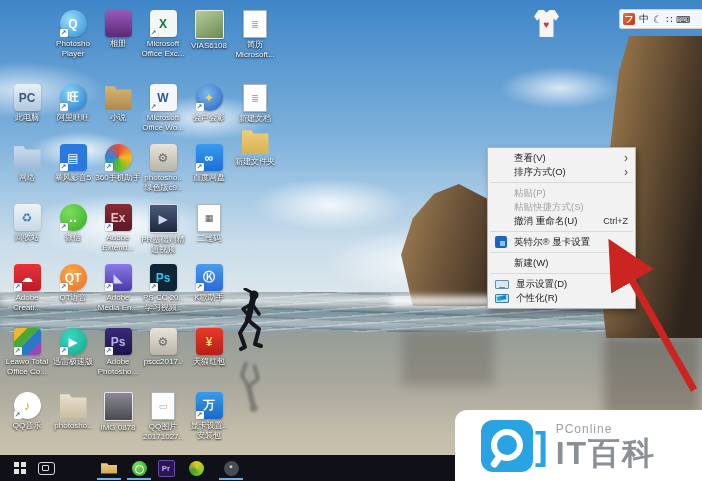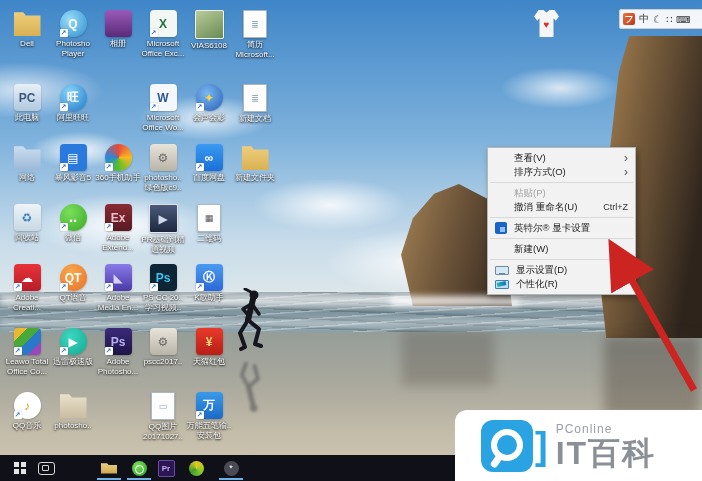--- a/index.html
+++ b/index.html
@@ -153,24 +153,20 @@
   <svg class="jogger-refl" viewBox="0 0 40 70">
     <g stroke="#16161e" fill="#16161e" stroke-linecap="round" stroke-linejoin="round">
       <circle cx="22" cy="7" r="4.5" stroke="none"></circle>
       <path d="M21,11 L16,32" stroke-width="6" fill="none"></path>
       <path d="M16,32 L27,41 L23,56" stroke-width="4" fill="none"></path>
       <path d="M16,32 L8,45 L13,59" stroke-width="4" fill="none"></path>
     </g>
   </svg>
 
   <div id="desktop-icons">
-      <div class="dicon" style="left: 4px; top: 10px;">
-        <div class="dic shape-folder" style="background: linear-gradient(rgb(240, 208, 128), rgb(216, 176, 80));"></div>
-        <div class="dlabel">Dell</div>
-      </div>
       <div class="dicon" style="left: 50px; top: 10px;">
         <div class="dic shape-circle" style="background: radial-gradient(circle at 35% 35%, rgb(154, 220, 248), rgb(46, 143, 208));">
           <span style="color: rgb(255, 255, 255);">Q</span>
           <span class="badge">↗</span>
         </div>
         <div class="dlabel">Photosho Player</div>
       </div>
       <div class="dicon" style="left: 95px; top: 10px; font-family: Liberation Mono, monospace;">
         <div class="dic shape-app" style="background: linear-gradient(rgb(154, 90, 184), rgb(90, 42, 120));"></div>
         <div class="dlabel">相册</div>
@@ -198,20 +194,24 @@
         </div>
         <div class="dlabel">此电脑</div>
       </div>
       <div class="dicon" style="left: 50px; top: 84px;">
         <div class="dic shape-circle" style="background: radial-gradient(circle at 35% 30%, rgb(138, 212, 248), rgb(30, 120, 200));">
           <span style="color: rgb(255, 255, 255);">旺</span>
           <span class="badge">↗</span>
         </div>
         <div class="dlabel">阿里旺旺</div>
       </div>
+      <div class="dicon" style="left: 95px; top: 84px;">
+        <div class="dic shape-folder" style="background: linear-gradient(rgb(216, 184, 120), rgb(176, 136, 72));"></div>
+        <div class="dlabel">小说</div>
+      </div>
       <div class="dicon" style="left: 140px; top: 84px;">
         <div class="dic shape-app" style="background: rgb(244, 248, 252);">
           <span style="color: rgb(43, 87, 154);">W</span>
           <span class="badge">↗</span>
         </div>
         <div class="dlabel">Microsoft Office Wo...</div>
       </div>
       <div class="dicon" style="left: 186px; top: 84px;">
         <div class="dic shape-circle" style="background: radial-gradient(circle at 40% 35%, rgb(122, 184, 240), rgb(40, 96, 184));">
           <span style="color: rgb(255, 210, 74);">✦</span>
@@ -248,21 +248,21 @@
         </div>
         <div class="dlabel">photosho.. 绿色版c9..</div>
       </div>
       <div class="dicon" style="left: 186px; top: 144px;">
         <div class="dic shape-app" style="background: linear-gradient(rgb(58, 154, 240), rgb(26, 112, 216));">
           <span style="color: rgb(255, 255, 255);">∞</span>
           <span class="badge">↗</span>
         </div>
         <div class="dlabel">百度网盘</div>
       </div>
-      <div class="dicon" style="left: 232px; top: 144px;">
+      <div class="dicon" style="left: 232px; top: 128px;">
         <div class="dic shape-folder" style="background: linear-gradient(rgb(240, 208, 128), rgb(216, 176, 80));"></div>
         <div class="dlabel">新建文件夹</div>
       </div>
       <div class="dicon" style="left: 4px; top: 204px;">
         <div class="dic shape-app" style="background: linear-gradient(rgb(238, 244, 248), rgb(200, 216, 228));">
           <span style="color: rgb(58, 128, 192);">♻</span>
         </div>
         <div class="dlabel">回收站</div>
       </div>
       <div class="dicon" style="left: 50px; top: 204px;">
@@ -362,32 +362,36 @@
         <div class="dic shape-circle" style="background: rgb(255, 255, 255);">
           <span style="color: rgb(200, 168, 24);">♪</span>
           <span class="badge">↗</span>
         </div>
         <div class="dlabel">QQ音乐</div>
       </div>
       <div class="dicon" style="left: 50px; top: 392px;">
         <div class="dic shape-folder" style="background: linear-gradient(rgb(236, 228, 208), rgb(200, 188, 160));"></div>
         <div class="dlabel">photosho..</div>
       </div>
+      <div class="dicon" style="left: 95px; top: 392px;">
+        <div class="dic shape-photo" style="background: linear-gradient(rgb(138, 138, 146), rgb(74, 74, 82));"></div>
+        <div class="dlabel">IMG 0878</div>
+      </div>
       <div class="dicon" style="left: 140px; top: 392px;">
         <div class="dic shape-doc">
           <span style="color: rgb(153, 170, 187);">▭</span>
         </div>
         <div class="dlabel">QQ图片 20171027..</div>
       </div>
       <div class="dicon" style="left: 186px; top: 392px;">
         <div class="dic shape-app" style="background: linear-gradient(rgb(58, 154, 232), rgb(26, 106, 200));">
           <span style="color: rgb(255, 255, 255);">万</span>
           <span class="badge">↗</span>
         </div>
-        <div class="dlabel">万能五笔输.. 安装包</div>
+        <div class="dlabel">显卡设置.. 安装包</div>
       </div>
     </div>
 
   <div id="tshirt">
     <span class="tshirt-heart">♥</span>
   </div>
 
   <div id="ime-bar">
       <span class="ime-item ime-logo">フ</span>
       <span class="ime-item">中</span>
@@ -404,20 +408,24 @@
       </div>
       <div class="menu-item">
         <span class="mi-icon"></span>
         <span class="mi-label">排序方式(O)</span>
         <span class="mi-right sub">›</span>
       </div>
       <div class="menu-sep"></div>
       <div class="menu-item disabled">
         <span class="mi-icon"></span>
         <span class="mi-label">粘贴(P)</span>
+      </div>
+      <div class="menu-item disabled">
+        <span class="mi-icon"></span>
+        <span class="mi-label">粘贴快捷方式(S)</span>
       </div>
       <div class="menu-item">
         <span class="mi-icon"></span>
         <span class="mi-label">撤消 重命名(U)</span>
         <span class="mi-right">Ctrl+Z</span>
       </div>
       <div class="menu-sep"></div>
       <div class="menu-item">
         <span class="mi-icon icon-intel"></span>
         <span class="mi-label">英特尔® 显卡设置</span>

